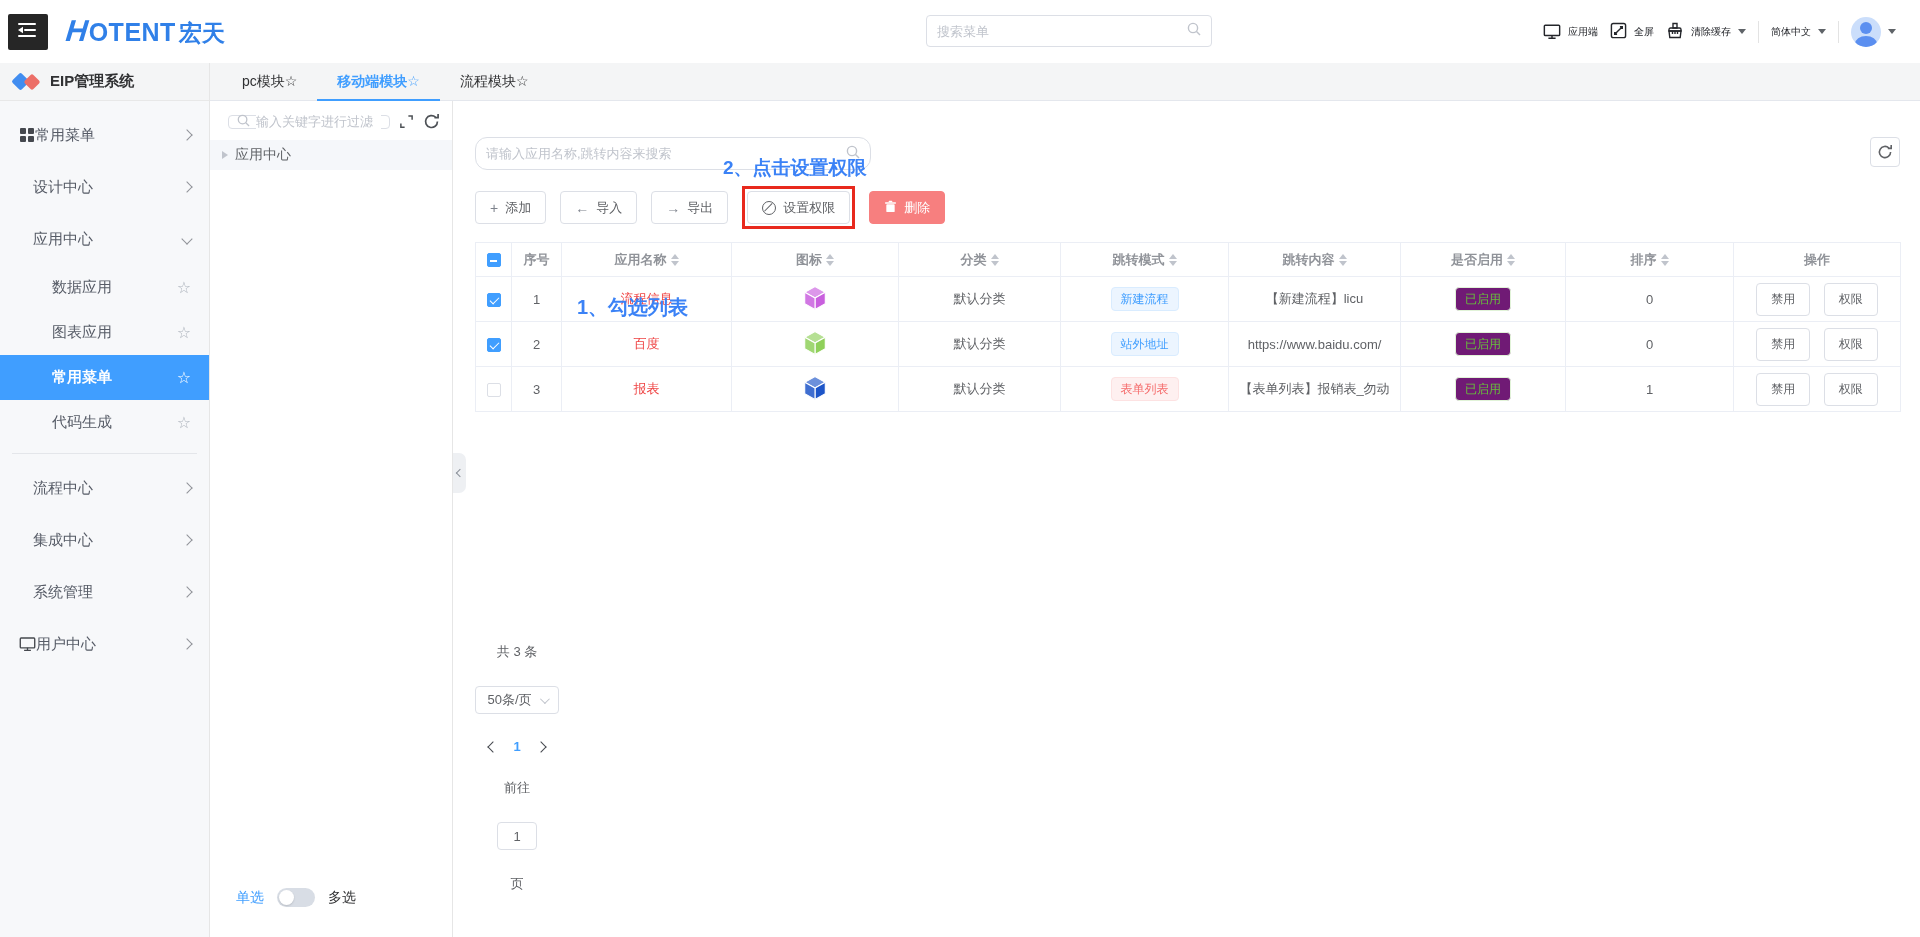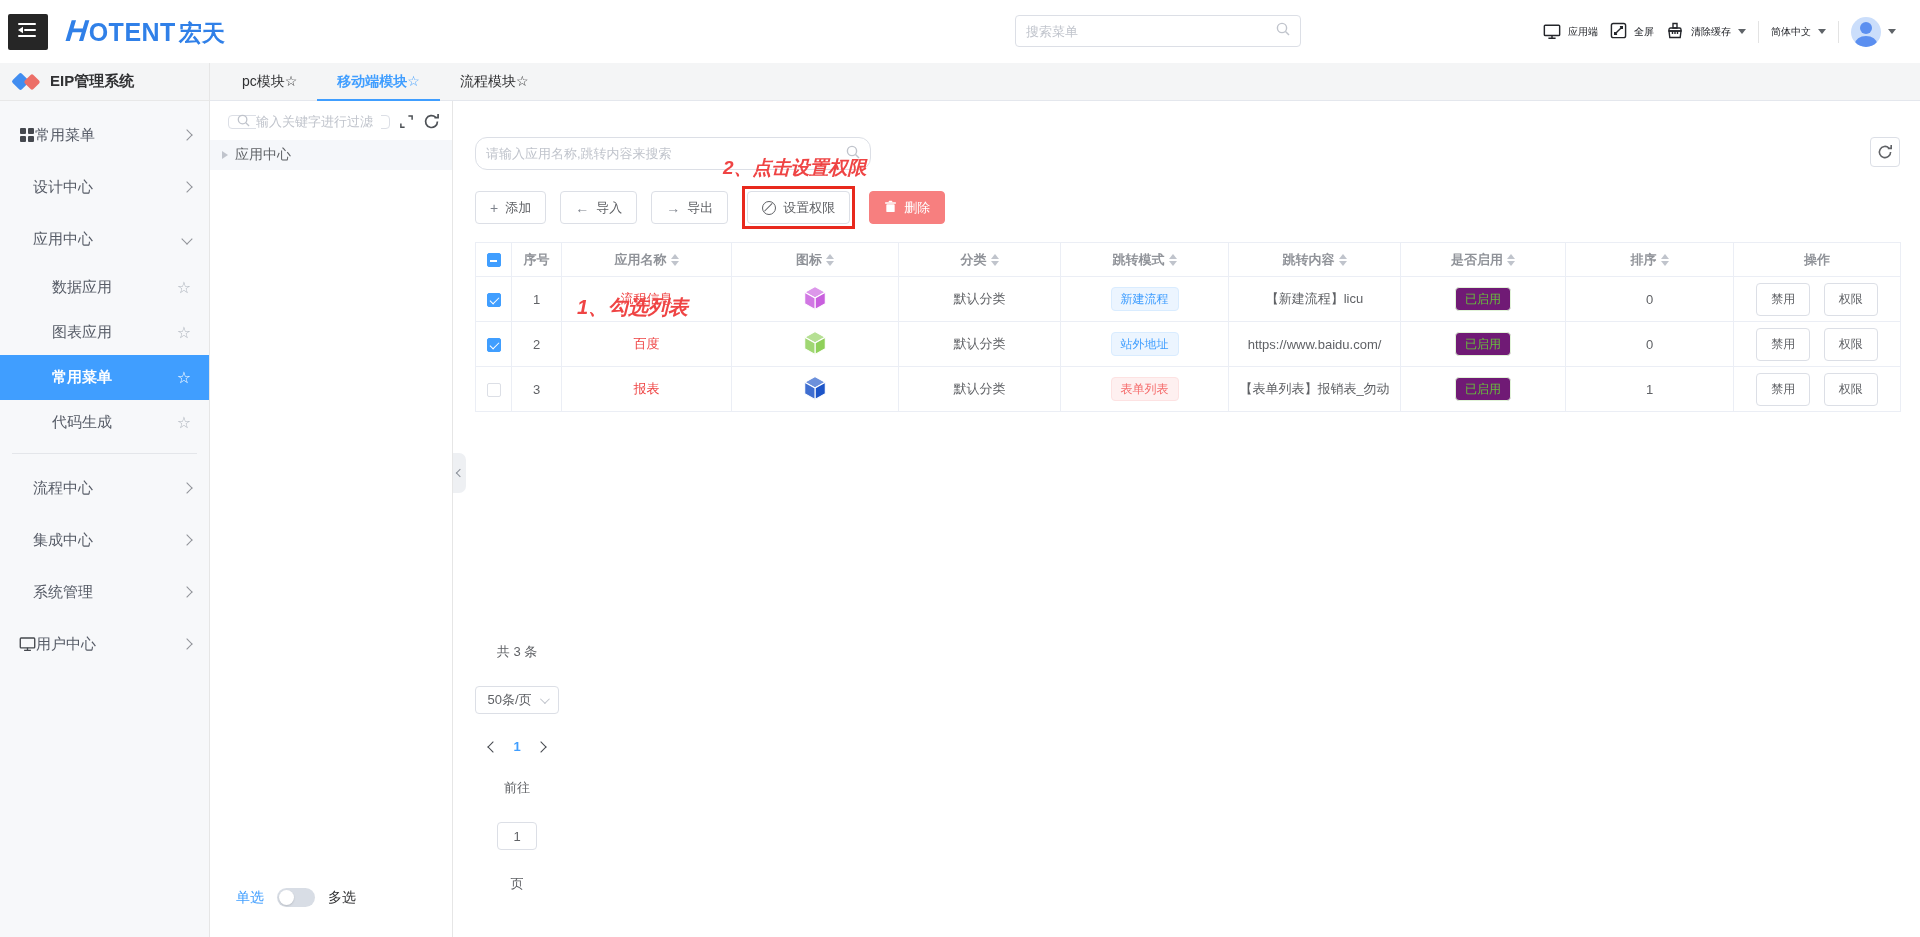--- a/index.html
+++ b/index.html
@@ -10,21 +10,21 @@
 
   .app { display:flex; flex-direction:column; height:100%; }
 
   
   .topbar { height:63px; background:#fff; display:flex; align-items:center; padding:0 24px 0 8px; position:relative; flex:none; }
   .hamburger { width:40px; height:36px; background:#262626; border-radius:2px; display:flex; align-items:center; justify-content:center; cursor:pointer; }
   .logo { display:flex; align-items:baseline; margin-left:18px; color:#3080e8; user-select:none; }
   .logo-mark { font-size:30px; font-weight:bold; font-style:italic; transform:skewX(-6deg); margin-right:1px; }
   .logo-text { font-size:25px; font-weight:bold; letter-spacing:.5px; }
   .logo-cn { font-size:23px; font-weight:bold; margin-left:3px; }
-  .topbar-search { position:absolute; left:1015px; top:15px; width:286px; height:32px; border:1px solid #dcdfe6; border-radius:4px; display:flex; align-items:center; padding:0 10px; background:#fff; color:#c0c4cc; }
+  .topbar-search { position:absolute; left:926px; top:15px; width:286px; height:32px; border:1px solid #dcdfe6; border-radius:4px; display:flex; align-items:center; padding:0 10px; background:#fff; color:#c0c4cc; }
   .topbar-search input { border:none; outline:none; flex:1; font-size:13px; color:#606266; }
   .topbar-actions { margin-left:auto; display:flex; align-items:center; gap:12px; font-size:10px; color:#24262b; }
   .tb-action { display:flex; align-items:center; gap:7px; cursor:pointer; white-space:nowrap; }
   .caret-down { width:0; height:0; border-left:4.5px solid transparent; border-right:4.5px solid transparent; border-top:5.5px solid #5f6368; display:inline-block; }
   .vdiv { width:1px; height:22px; background:#e3e3e3; }
   .avatar { width:30px; height:30px; border-radius:50%; background:#cbdefb; position:relative; overflow:hidden; cursor:pointer; }
   .avatar::before { content:""; position:absolute; left:9px; top:5px; width:12px; height:12px; border-radius:50%; background:#5b8ff0; }
   .avatar::after { content:""; position:absolute; left:4px; top:19px; width:22px; height:16px; border-radius:50%; background:#5b8ff0; }
 
   
@@ -84,21 +84,21 @@
   .refresh-btn { width:30px; height:30px; border:1px solid #dcdfe6; border-radius:4px; background:#fff; color:#606266; display:flex; align-items:center; justify-content:center; cursor:pointer; }
 
   .toolbar { margin-top:16px; height:43px; display:flex; align-items:center; gap:14px; }
   .btn { height:33px; padding:0 14px; border:1px solid #dcdfe6; border-radius:4px; background:#fff; color:#606266; font-size:13px; display:inline-flex; align-items:center; gap:7px; cursor:pointer; white-space:nowrap; }
   .btn .glyph { font-size:14px; color:#7d828c; }
   .red-box { border:3px solid #e8291d; padding:2px; display:inline-flex; }
   .btn.danger { background:#f77f7f; border-color:#f77f7f; color:#fff; }
   .perm-ic { width:14px; height:14px; border:1.3px solid #606266; border-radius:50%; position:relative; display:inline-block; flex:none; }
   .perm-ic::after { content:""; position:absolute; left:0; top:5px; width:10.5px; height:1.3px; background:#606266; transform:rotate(-45deg); }
 
-  .ann { position:absolute; color:#ef4444; font-weight:bold; z-index:6; pointer-events:none; white-space:nowrap;font-style:italic; }
+  .ann { position:absolute; color:#3b82f6; font-weight:bold; z-index:6; pointer-events:none; white-space:nowrap; }
   .ann-step2 { left:270px; top:54px; font-size:19px; }
   .ann-step1 { left:124px; top:193px; font-size:20px; }
 
   
   .table-wrap { margin-top:13px; }
   table.data { border-collapse:collapse; table-layout:fixed; width:1425px; font-size:13px; color:#606266; background:#fff; }
   table.data th, table.data td { border:1px solid #ebeef5; text-align:center; padding:0; }
   table.data th { height:34px; color:#909399; font-weight:bold; }
   table.data td { height:45px; }
   .th-inner { display:inline-flex; align-items:center; gap:4px; }

